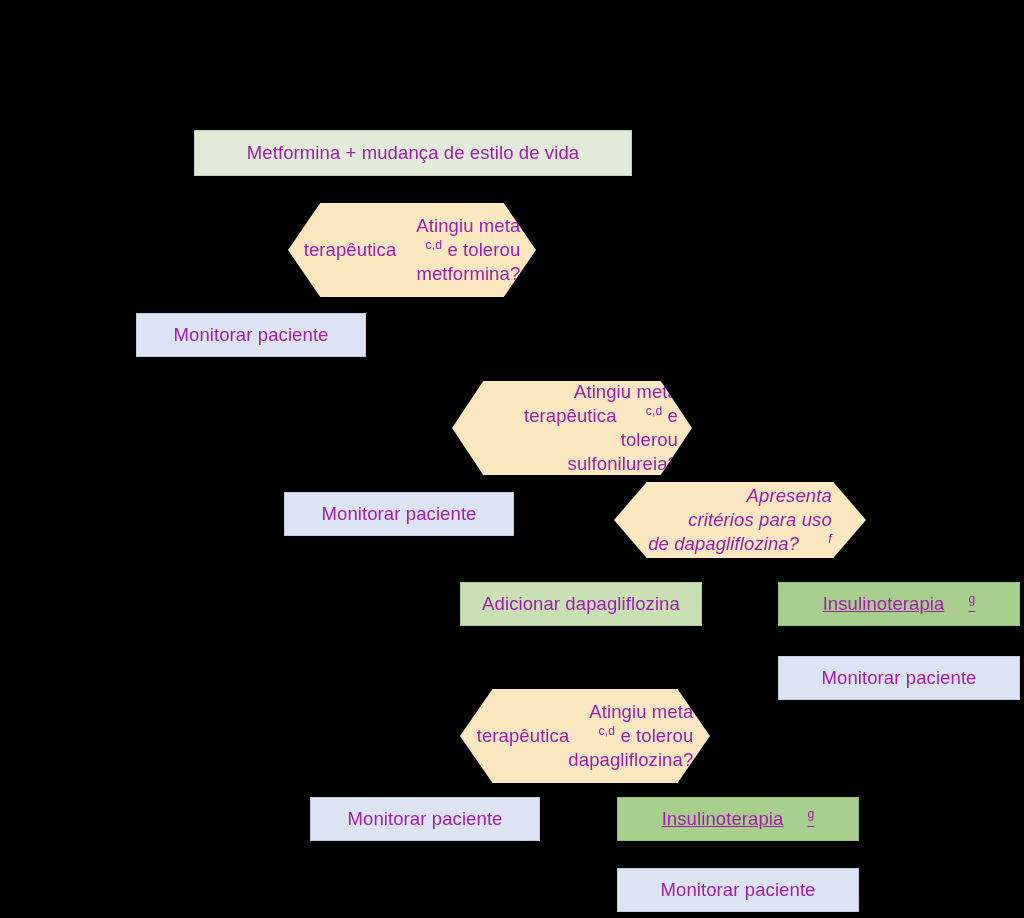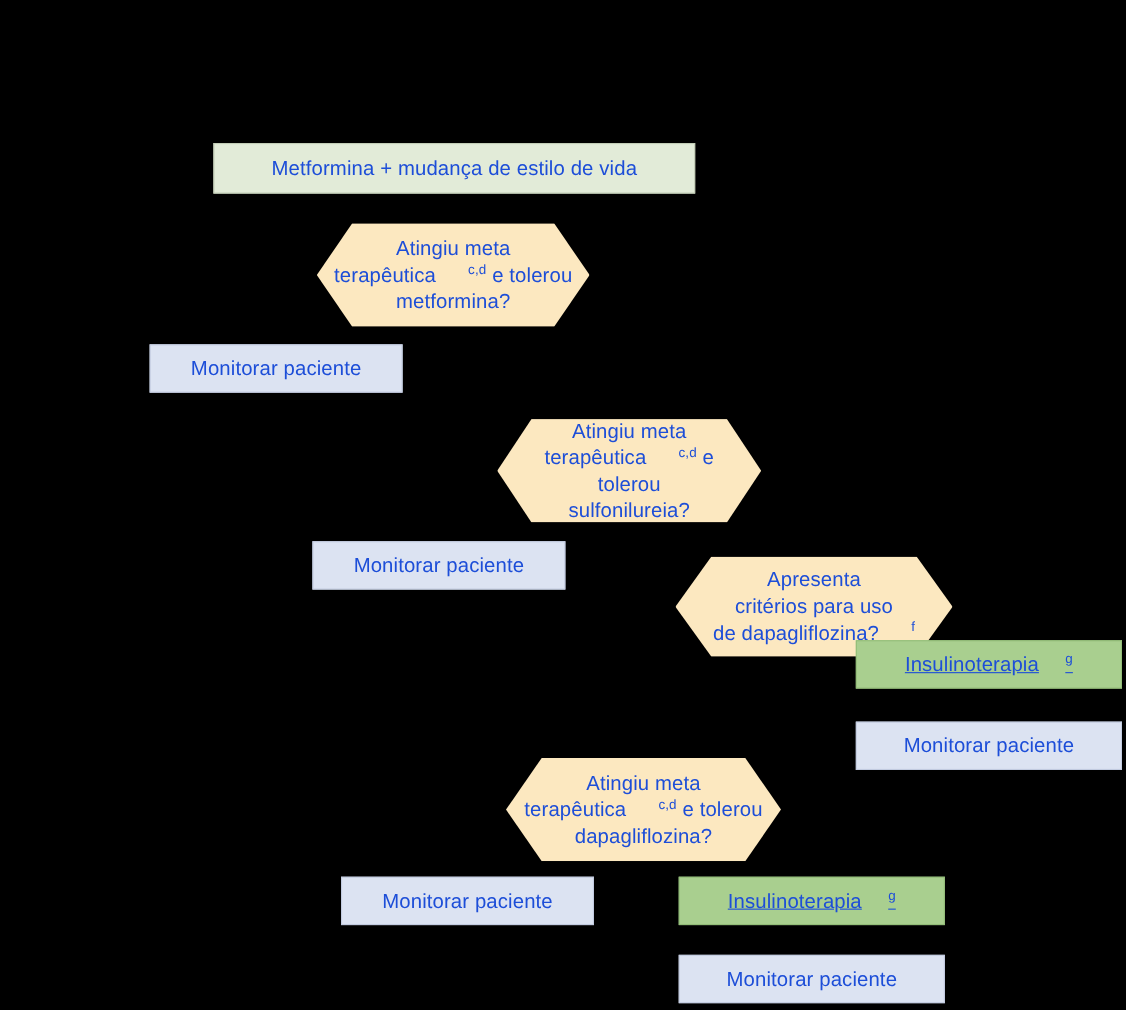--- a/index.html
+++ b/index.html
@@ -22,23 +22,23 @@
     height: 918px;
     background: #000000;
   }
 
   .node {
     position: absolute;
     box-sizing: border-box;
     display: flex;
     align-items: center;
     justify-content: center;
-    text-align: center;
+    text-align: right;
     line-height: 1.30;
-    color: #1d4ed8;
+    color: #a21caf;
     font-size: 18.5px;
     letter-spacing: 0.1px;
     padding: 0 10px;
   }
 
   
   .box {
     border: 1px solid #b8bcb4;
   }
   .box.green-light { background: #e2ebd8; border-color: #c2cdb6; }
@@ -76,22 +76,25 @@
     </div>
     <div class="node box blue" style="left: 136px; top: 313px; width: 230px; height: 44px;">
       <span class="txt">Monitorar paciente</span>
     </div>
     <div class="node hex" style="left: 452px; top: 381px; width: 240px; height: 94px;">
       <span class="txt">Atingiu meta<br>terapêutica <sup>c,d</sup> e tolerou<br>sulfonilureia?</span>
     </div>
     <div class="node box blue" style="left: 284px; top: 492px; width: 230px; height: 44px;">
       <span class="txt">Monitorar paciente</span>
     </div>
-    <div class="node hex" style="left: 614px; top: 506px; width: 252px; height: 91px;">
+    <div class="node hex" style="left: 614px; top: 482px; width: 252px; height: 76px; font-style: italic;">
       <span class="txt">Apresenta<br>critérios para uso<br>de dapagliflozina? <sup>f</sup></span>
+    </div>
+    <div class="node box green-mid" style="left: 460px; top: 582px; width: 242px; height: 44px;">
+      <span class="txt">Adicionar dapagliflozina</span>
     </div>
     <div class="node box green-dark" style="left: 778px; top: 582px; width: 242px; height: 44px;">
       <span class="txt">Insulinoterapia<sup>g</sup></span>
     </div>
     <div class="node box blue" style="left: 778px; top: 656px; width: 242px; height: 44px;">
       <span class="txt">Monitorar paciente</span>
     </div>
     <div class="node hex" style="left: 460px; top: 689px; width: 250px; height: 94px;">
       <span class="txt">Atingiu meta<br>terapêutica <sup>c,d</sup> e tolerou<br>dapagliflozina?</span>
     </div>

